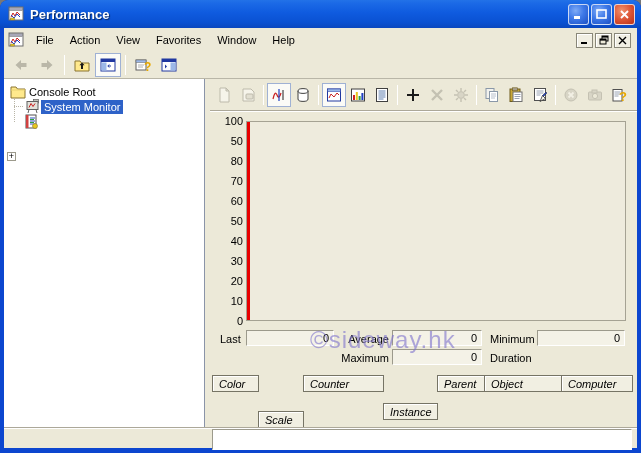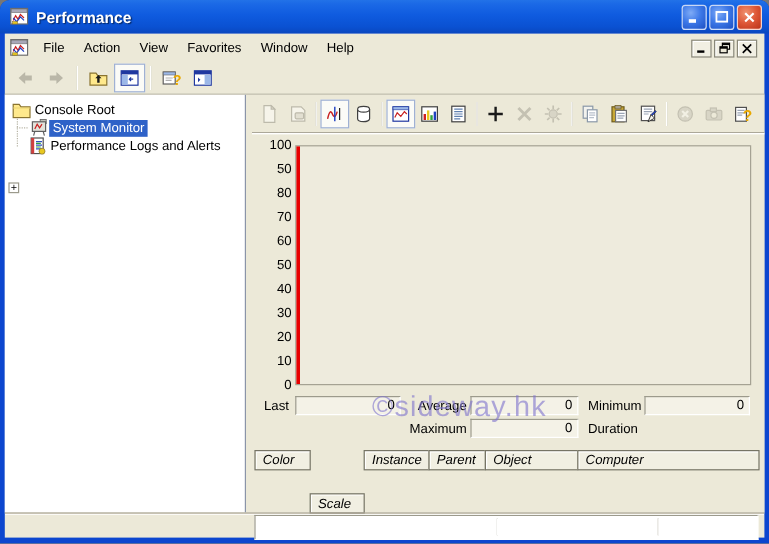--- a/index.html
+++ b/index.html
@@ -239,21 +239,20 @@
           <span class="expander" style="top:38px;">+</span>
           <span style="margin-left:19px;">
             <svg width="16" height="15" viewBox="0 0 16 15">
               <rect x="3" y="1" width="10" height="13" fill="#fff" stroke="#505050"></rect>
               <rect x="3" y="1" width="2.5" height="13" fill="#D04040"></rect>
               <path d="M7 4 h5 M7 7 h5 M7 10 h5" stroke="#3050C0"></path>
               <path d="M7 5.5 h4 M7 8.5 h4" stroke="#30A040"></path>
               <circle cx="12" cy="12" r="2.5" fill="#E8C820" stroke="#8A7430" stroke-width=".6"></circle>
             </svg>
           </span>
-          <span class="tree-label">Performance Logs and Alerts</span>
         </div>
       </div>
 
       <div class="splitter"></div>
 
       <div class="panel">
 
         <div class="chart-toolbar">
           <span class="cbtn" title="New Counter Set">
             <svg width="16" height="16" viewBox="0 0 16 16">
@@ -395,21 +394,22 @@
         <span class="stat-label" style="left:126px;top:272px;width:53px;text-align:right;">Maximum</span>
         <span class="stat-box" style="left:182px;top:270px;width:90px;">0</span>
         <span class="stat-label" style="left:280px;top:272px;">Duration</span>
 
         <span class="watermark">©sideway.hk</span>
 
         <div class="legend">
           <div class="legend-head">
             <span class="hcell" style="width:47px;">Color</span>
             <span class="hcell" style="width:46px;margin-top:36px;">Scale</span>
-            <span class="hcell" style="width:55px;">Instance</span>
+            <span class="hcell" style="width:81px;">Counter</span>
+            <span class="hcell" style="width:55px;margin-top:28px;">Instance</span>
             <span class="hcell" style="width:48px;">Parent</span>
             <span class="hcell" style="width:78px;">Object</span>
             <span class="hcell" style="flex:1;">Computer</span>
           </div>
           <div class="legend-body"></div>
         </div>
 
       </div>
     </div>
 

